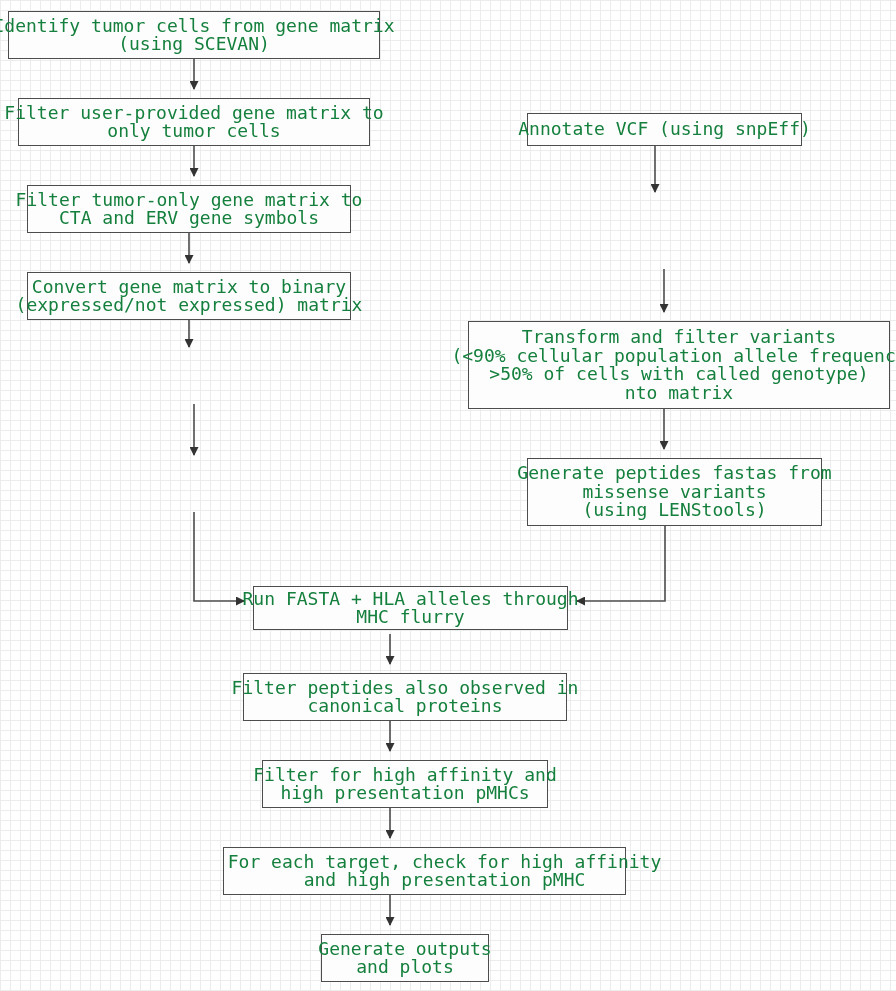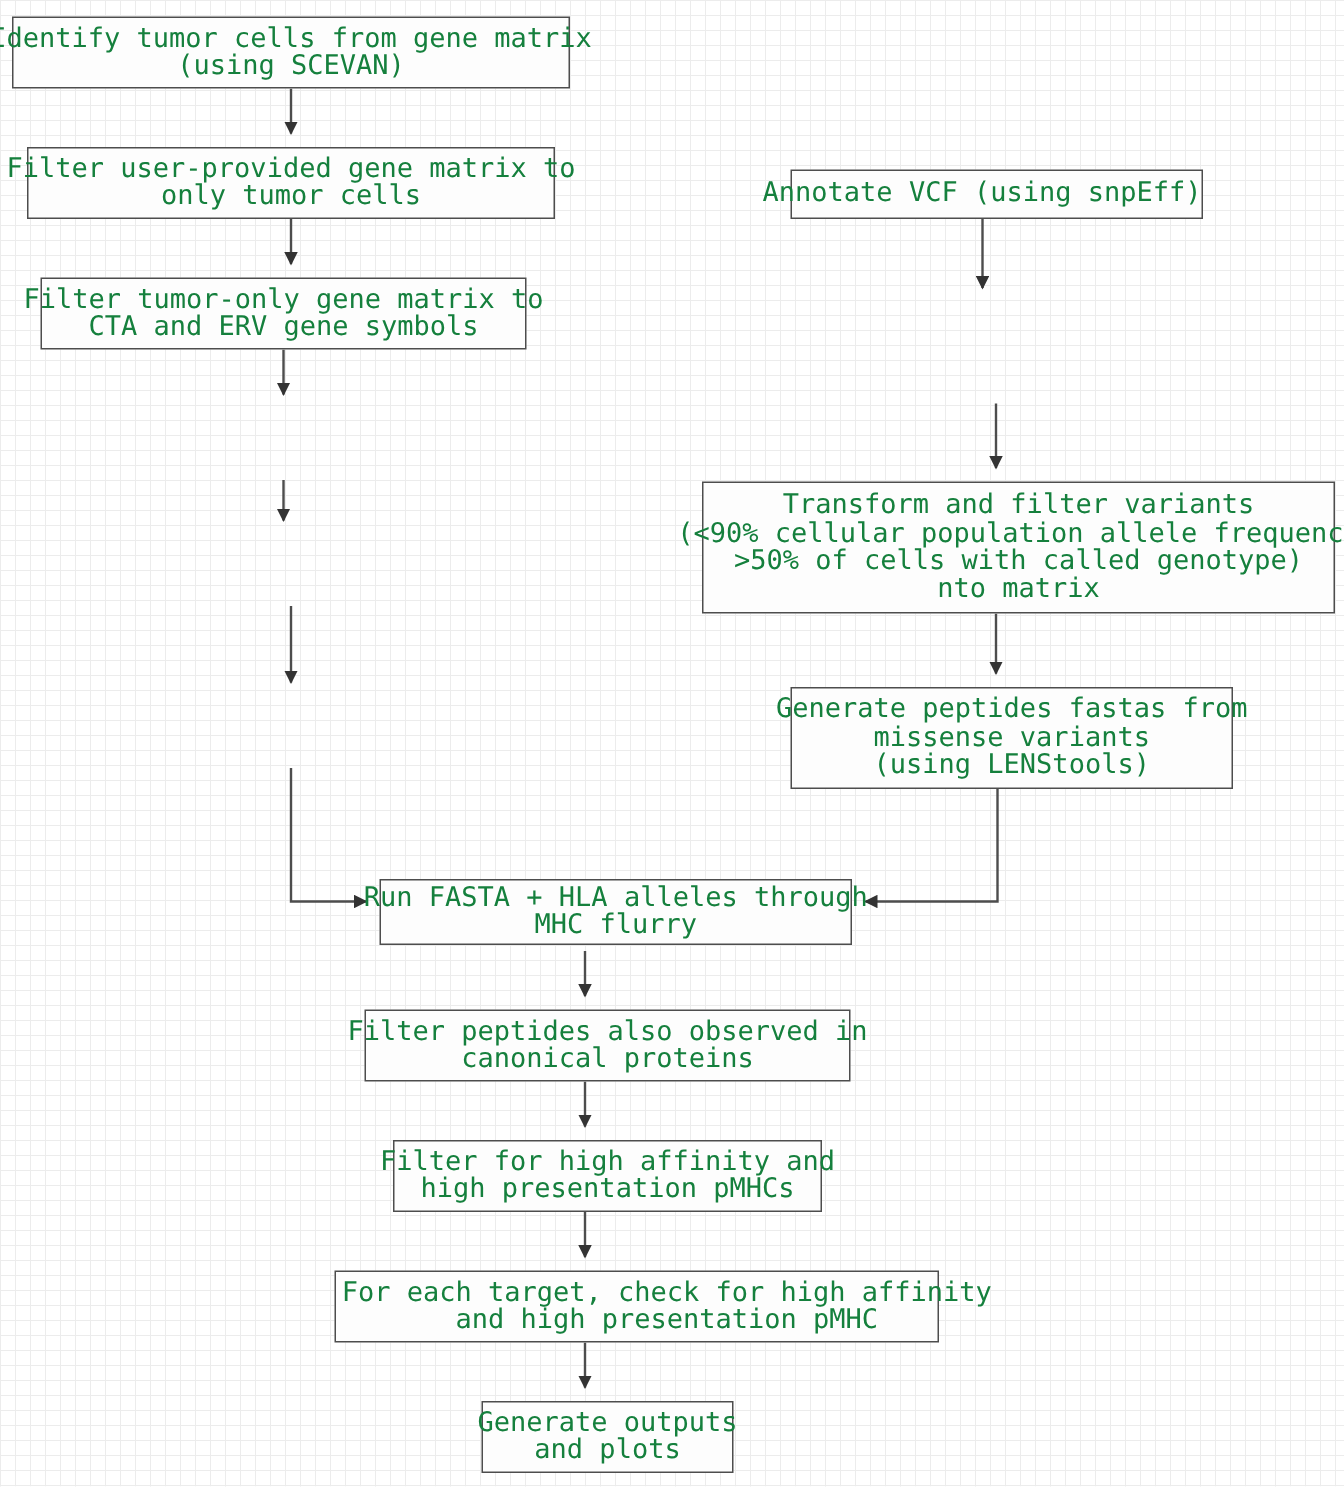--- a/index.html
+++ b/index.html
@@ -112,24 +112,28 @@
   <div class="node" style="left:18px; top:98px; width:352px; height:48px;">
     <span class="node-label">Filter user-provided gene matrix to
 only tumor cells</span>
   </div>
 
   <div class="node" style="left:27px; top:185px; width:324px; height:48px;">
     <span class="node-label">Filter tumor-only gene matrix to
 CTA and ERV gene symbols</span>
   </div>
 
+  <div class="node" style="left:27px; top:272px; width:324px; height:48px;">
+    <span class="node-label">Convert gene matrix to binary
+(expressed/not expressed) matrix</span>
+  </div>
 
 
 
-  <div class="node" style="left:527px; top:113px; width:275px; height:33px;justify-content:flex-end;">
+  <div class="node" style="left:527px; top:113px; width:275px; height:33px;">
     <span class="node-label">Annotate VCF (using snpEff)</span>
   </div>
 
 
   <div class="node" style="left:468px; top:321px; width:422px; height:88px;">
     <span class="node-label">Transform and filter variants
 (&lt;90% cellular population allele frequency
 &gt;50% of cells with called genotype)
 nto matrix</span>
   </div>

